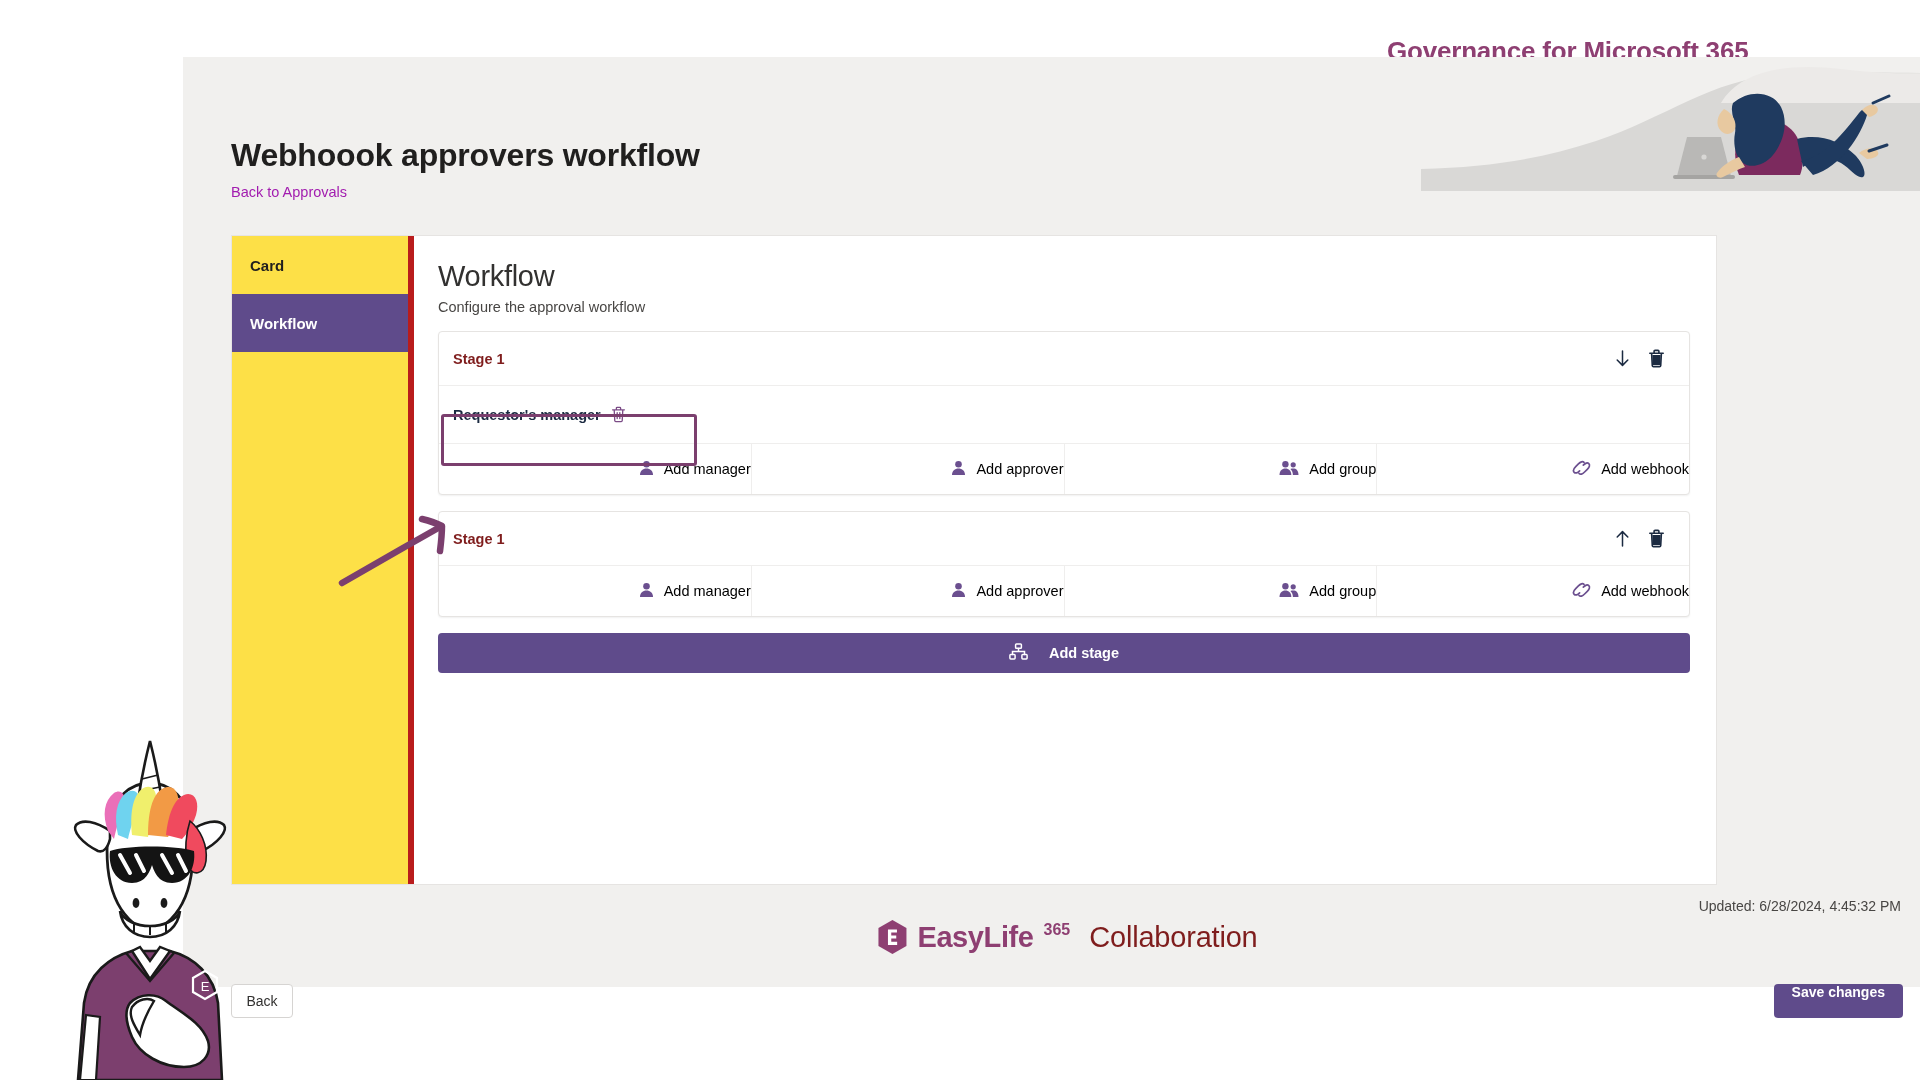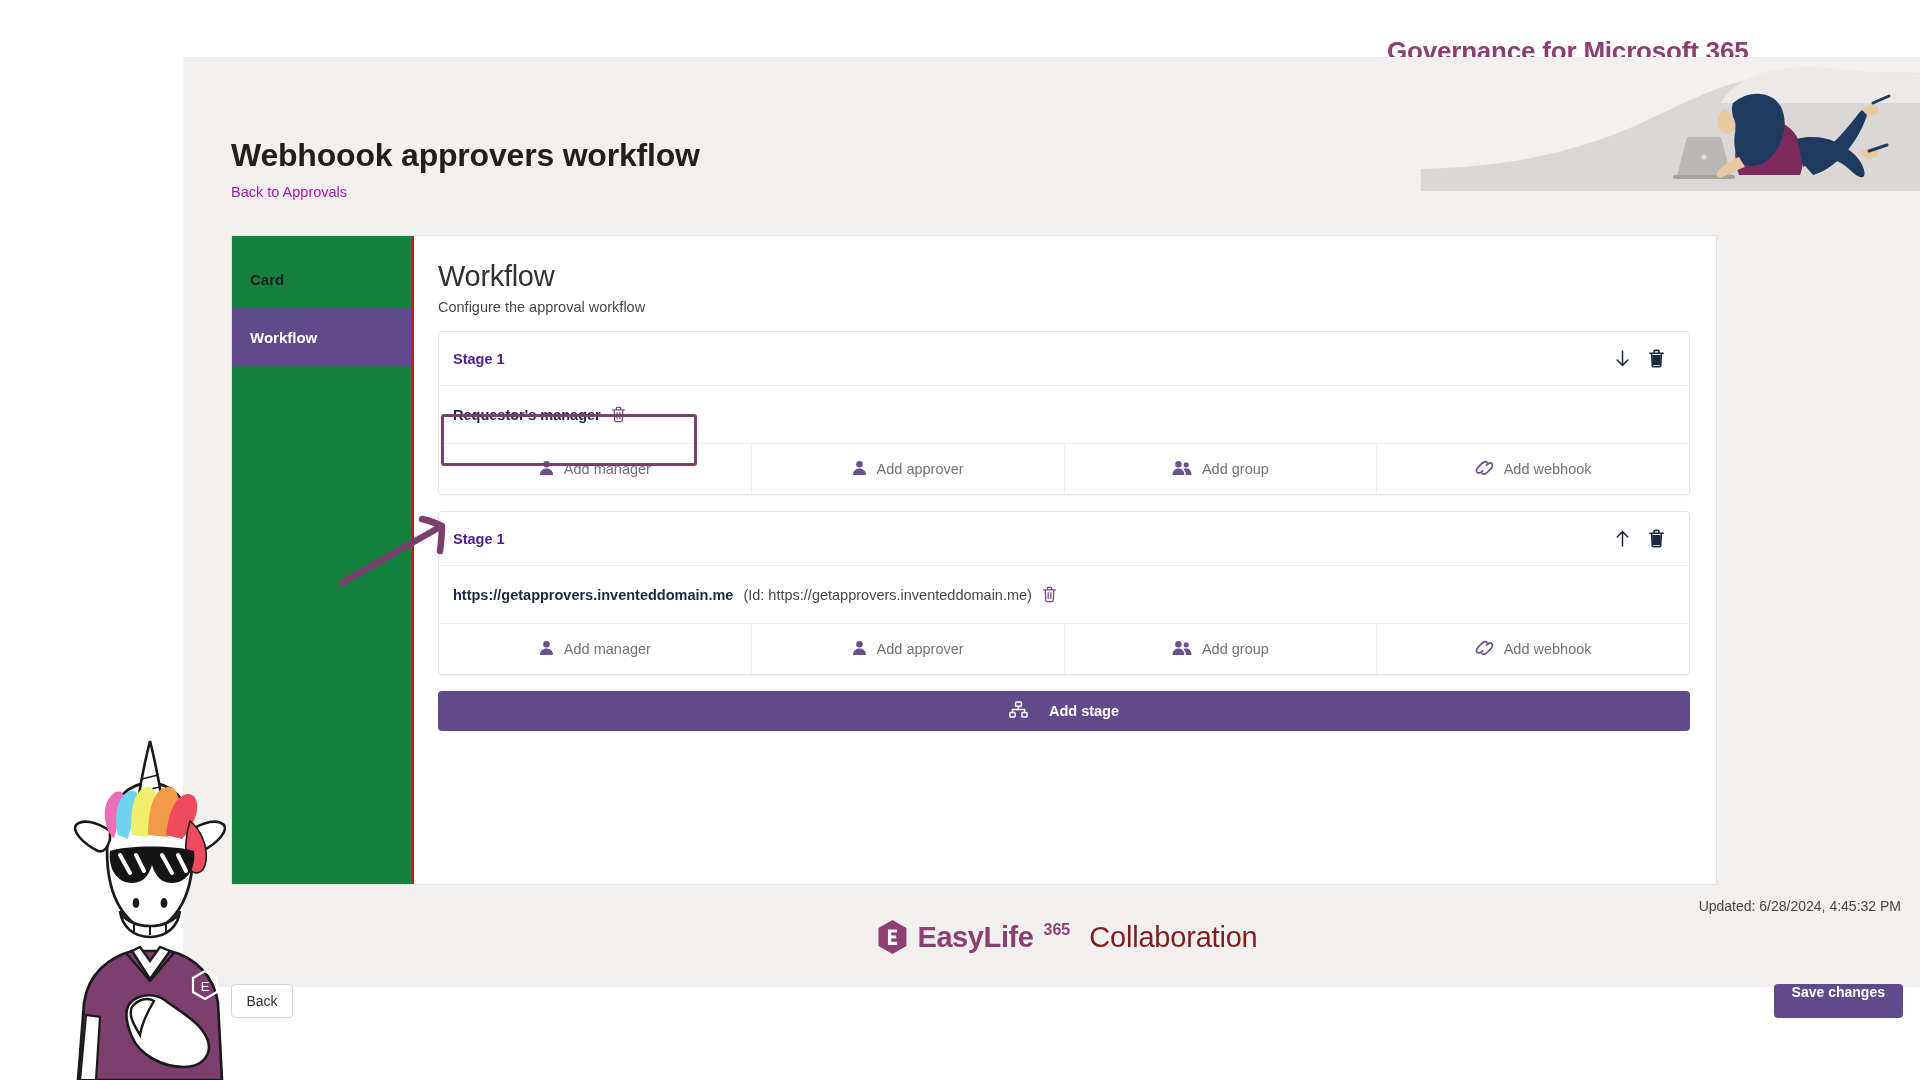--- a/index.html
+++ b/index.html
@@ -57,23 +57,22 @@
   .card {
     position: absolute; left: 48px; top: 178px;
     width: 1486px; height: 650px;
     background: #ffffff;
     border: 1px solid #e6e4e2;
     display: flex;
   }
   
   .tabs {
     width: 182px; min-width: 182px; height: 100%;
-    border-right: 2px solid #b91c1c;
-    background: #15803d;
-    padding-top: 14px;
+    border-right: 6px solid #b91c1c;
+    background: #fde047;
   }
   .tab {
     height: 58px; display: flex; align-items: center;
     padding-left: 18px;
     font-size: 15px; font-weight: 700; color: #201f1e;
     cursor: pointer;
   }
   .tab.active { background: #5f4b8b; color: #ffffff; }
 
   
@@ -93,21 +92,21 @@
     border-radius: 4px;
     background: #ffffff;
     box-shadow: 0 1px 2px rgba(0,0,0,0.06);
   }
   .stage-head {
     height: 54px; display: flex; align-items: center;
     padding: 0 16px 0 14px;
     border-bottom: 1px solid #efeeed;
   }
   .stage-name {
-    font-size: 14.5px; font-weight: 700; color: #4c1d95;
+    font-size: 14.5px; font-weight: 700; color: #7f1d1d;
   }
   .stage-head .spacer { flex: 1; }
   .icon-btn {
     width: 34px; height: 34px;
     display: flex; align-items: center; justify-content: center;
     cursor: pointer; color: #1b2a41;
   }
   .members-row {
     min-height: 58px; display: flex; align-items: center;
     padding: 10px 14px;
@@ -117,23 +116,23 @@
     display: inline-flex; align-items: center; gap: 10px;
     font-size: 14.5px; font-weight: 700; color: #1b2a41;
   }
   .member-chip .sub {
     font-weight: 400; color: #484644;
   }
   .chip-trash { color: #7b4b86; cursor: pointer; display:flex; }
 
   .actions-row { display: flex; height: 50px; }
   .action-btn {
-    flex: 1; display: flex; align-items: center; justify-content: center;
+    flex: 1; display: flex; align-items: center; justify-content: flex-end;
     gap: 10px; cursor: pointer;
-    font-size: 14.5px; color: #737373;
+    font-size: 14.5px; color: #000000;
     border-right: 1px solid #efeeed;
   }
   .action-btn:last-child { border-right: none; }
 
   
   .add-stage {
     margin-top: 16px; height: 40px;
     background: #5f4b8b; color: #ffffff;
     border-radius: 4px; cursor: pointer;
     display: flex; align-items: center; justify-content: center; gap: 21px;
@@ -332,31 +331,20 @@
                   <path d="M8.5 17 L8.5 3 M3.2 8 L8.5 2.6 L13.8 8" fill="none" stroke="#1b2a41" stroke-width="1.5" stroke-linecap="round" stroke-linejoin="round"></path>
                 </svg>
             </span>
             <span class="icon-btn">
               <svg width="17" height="19" viewBox="0 0 17 19">
                   <path d="M1.8 4.2 L15.2 4.2 M6.1 4.2 L6.1 2.3 C6.1 1.8 6.5 1.4 7 1.4 L10 1.4 C10.5 1.4 10.9 1.8 10.9 2.3 L10.9 4.2 M3.6 4.2 L4.3 16.6 C4.35 17.2 4.8 17.6 5.4 17.6 L11.6 17.6 C12.2 17.6 12.65 17.2 12.7 16.6 L13.4 4.2" fill="none" stroke="#1b2a41" stroke-width="1.6" stroke-linecap="round"></path>
                   <rect x="4.4" y="6" width="8.2" height="10" fill="#1b2a41"></rect>
                 </svg>
             </span>
           </div>
-          <div class="members-row">
-            <span class="member-chip">
-              <span>https://getapprovers.inventeddomain.me</span>
-              <span class="sub">(Id: https://getapprovers.inventeddomain.me)</span>
-              <span class="chip-trash">
-                <svg width="15" height="17" viewBox="0 0 17 19">
-                    <path d="M1.8 4.2 L15.2 4.2 M6.1 4.2 L6.1 2.3 C6.1 1.8 6.5 1.4 7 1.4 L10 1.4 C10.5 1.4 10.9 1.8 10.9 2.3 L10.9 4.2 M3.6 4.2 L4.3 16.6 C4.35 17.2 4.8 17.6 5.4 17.6 L11.6 17.6 C12.2 17.6 12.65 17.2 12.7 16.6 L13.4 4.2 M7 7.5 L7 14 M10 7.5 L10 14" fill="none" stroke="#7b4b86" stroke-width="1.5" stroke-linecap="round"></path>
-                  </svg>
-              </span>
-            </span>
-          </div>
           <div class="actions-row">
             <div class="action-btn">
               <span><svg width="15" height="16" viewBox="0 0 15 16">
                     <circle cx="7.5" cy="4.3" r="3.3" fill="#6b4f8f"></circle>
                     <path d="M1 15 C1 10.8 3.9 8.6 7.5 8.6 C11.1 8.6 14 10.8 14 15 Z" fill="#6b4f8f"></path>
                   </svg></span>
               <span>Add manager</span>
             </div>
             <div class="action-btn">
               <span><svg width="15" height="16" viewBox="0 0 15 16">

